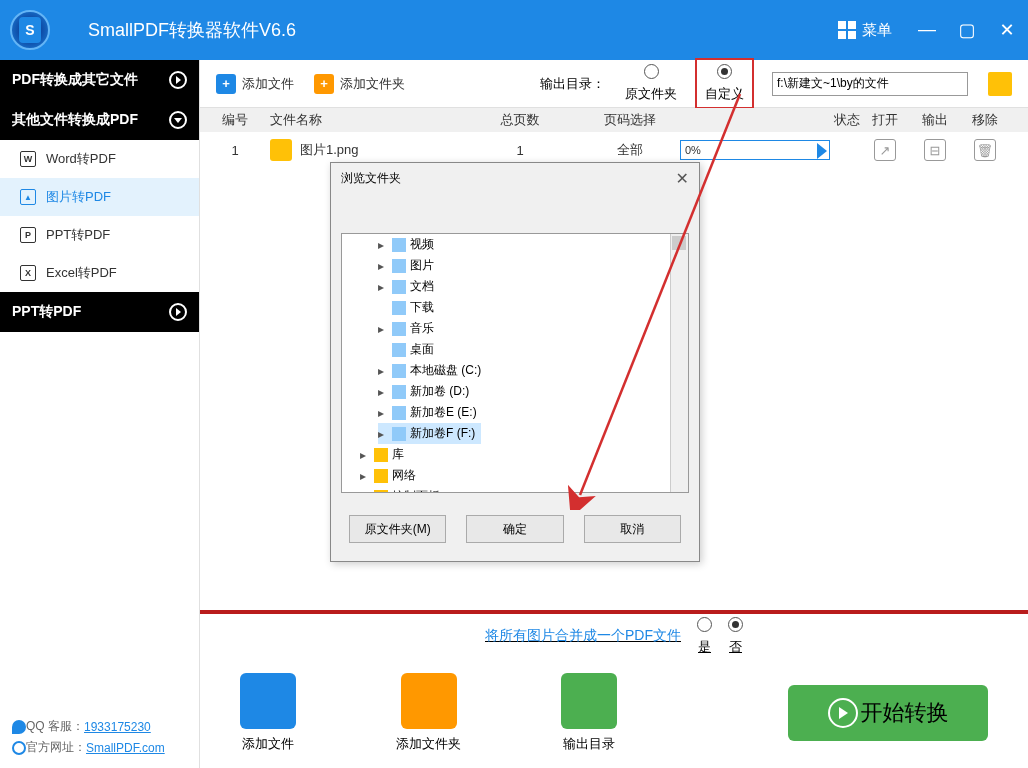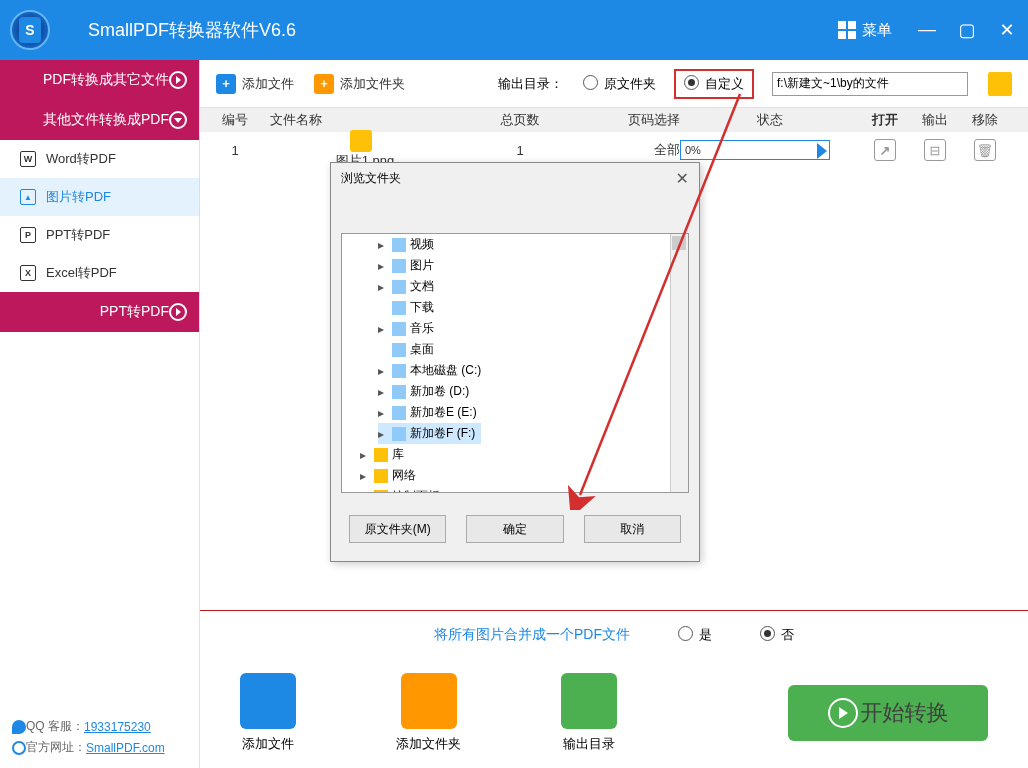--- a/index.html
+++ b/index.html
@@ -11,21 +11,21 @@
 .title-text { font-size: 18px; flex:1;margin-left:28px; }
 .title-right { display:flex; align-items:center; gap:18px; }
 .menu-btn { display:flex; align-items:center; gap:6px; font-size:15px; cursor:pointer;}
 .menu-grid { width:18px; height:18px; display:grid; grid-template-columns:1fr 1fr; gap:2px;}
 .menu-grid span{ background:#fff;}
 .win-btns { display:flex; gap:18px; font-size:18px; margin-left:6px;}
 .win-btns span { cursor:pointer; width:22px; text-align:center;}
 
 .main { display:flex; height: 708px; }
 .sidebar { width: 200px; background:#fff; border-right:1px solid #e0e0e0; display:flex; flex-direction:column;}
-.side-section { height:40px; background:#be185d; color:#fff; display:flex; align-items:center; padding:0 12px; font-size:14px; justify-content:flex-end; cursor:pointer;}
+.side-section { height:40px; background:#000000; color:#fff; display:flex; align-items:center; padding:0 12px; font-size:14px; justify-content:space-between; cursor:pointer;font-weight:bold;}
 .chev-circle { width:18px; height:18px; border:2px solid #fff; border-radius:50%; display:flex; align-items:center; justify-content:center;}
 .chev-circle.down::after{content:"";border-left:4px solid transparent;border-right:4px solid transparent;border-top:5px solid #fff;}
 .chev-circle.right::after{content:"";border-top:4px solid transparent;border-bottom:4px solid transparent;border-left:5px solid #fff;}
 .side-item { height:38px; display:flex; align-items:center; padding-left:20px; font-size:13px; color:#333; cursor:pointer; gap:10px;}
 .side-item.active { background:#e3f2fd; color:#1e88e5;}
 .side-icon { width:16px; height:16px; border:1.5px solid currentColor; border-radius:2px; display:flex; align-items:center; justify-content:center; font-size:9px; font-weight:bold;}
 .side-icon.img::before{content:"▲"; font-size:8px;}
 .side-icon.w::before{content:"W";}
 .side-icon.x::before{content:"X";}
 .side-icon.p::before{content:"P";}
@@ -37,44 +37,44 @@
 .qq-ico{width:14px;height:14px;background:#1e88e5;border-radius:50% 50% 50% 0;}
 .ie-ico{width:14px;height:14px;border:2px solid #1e88e5;border-radius:50%;position:relative;}
 
 .content { flex:1; display:flex; flex-direction:column; background:#fff;}
 .toolbar { height:48px; display:flex; align-items:center; padding:0 16px; gap:20px; border-bottom:1px solid #e0e0e0;}
 .tb-btn { display:flex; align-items:center; gap:6px; font-size:13px; color:#333; cursor:pointer;}
 .tb-ico{ width:20px; height:20px; border-radius:3px; display:flex; align-items:center; justify-content:center; color:#fff; font-weight:bold;}
 .tb-ico.blue{background:#1e88e5;} .tb-ico.orange{background:#ff9800;}
 .tb-spacer{flex:1;}
 .tb-label{font-size:13px;}
-.radio-g { display:flex; align-items:flex-start; gap:6px; font-size:13px; cursor:pointer;}
+.radio-g { display:flex; align-items:center; gap:6px; font-size:13px; cursor:pointer;flex-direction:column;}
 .radio{ width:15px; height:15px; border:1.5px solid #555; border-radius:50%; display:flex; align-items:center; justify-content:center;}
 .radio.on::after{content:"";width:7px;height:7px;background:#333;border-radius:50%;}
 .custom-hl { border:2px solid #d32f2f; padding:4px 8px; margin:-4px -2px;}
 .path-input{ width:196px; height:24px; border:1px solid #999; font-size:12px; padding:0 4px;}
 .folder-pick{width:24px;height:24px;background:#ffc107;border-radius:2px;cursor:pointer;}
 
 .table-head{ height:24px; background:#f0f0f0; display:flex; align-items:center; font-size:13px; color:#333; padding:8px 10px;}
 .th{ text-align:center;} 
-.c-num{width:50px;} .c-name{width:200px; text-align:left; padding-left:10px;} .c-pg{width:120px;} .c-sel{width:100px;text-align:right;} .c-st{width:180px;} .c-open{width:50px;font-weight:bold;} .c-out{width:50px;} .c-del{width:50px;}
+.c-num{width:50px;} .c-name{width:200px; text-align:left; padding-left:10px;} .c-pg{width:120px;} .c-sel{width:100px;} .c-st{width:180px;text-align:right;} .c-open{width:50px;} .c-out{width:50px;} .c-del{width:50px;}
 .table-row{ height:36px; display:flex; align-items:center; font-size:13px; color:#333; padding:0 10px;}
 .file-ico{width:22px;height:22px;background:#ffc107;border-radius:3px;margin-right:8px;display:inline-block;vertical-align:middle;}
 .progress{width:150px;height:20px;border:1px solid #1e88e5;display:flex;align-items:center;padding:0 4px;font-size:11px;position:relative;}
 .play-tri{position:absolute;right:2px;top:2px;width:0;height:0;border-top:8px solid transparent;border-bottom:8px solid transparent;border-left:10px solid #1e88e5;}
 .act-ico{width:22px;height:22px;border:1.5px solid #999;border-radius:3px;display:flex;align-items:center;justify-content:center;margin:0 auto;cursor:pointer;color:#999;}
 
 .bottom-area{ margin-top:auto;}
-.merge-bar{height:48px;border-top:1px solid #b91c1c;display:flex;align-items:center;justify-content:center;gap:48px;font-size:14px;}
+.merge-bar{height:48px;border-top:4px solid #b91c1c;display:flex;align-items:center;justify-content:center;gap:16px;font-size:14px;text-decoration:underline;}
 .merge-txt{color:#1e88e5;}
 .action-bar{height:110px;display:flex;align-items:center;padding:0 40px;gap:100px;}
 .act-col{display:flex;flex-direction:column;align-items:center;gap:6px;font-size:13px;cursor:pointer;}
 .big-ico{width:56px;height:56px;border-radius:6px;}
 .big-ico.blue{background:#1e88e5;} .big-ico.orange{background:#ff9800;} .big-ico.green{background:#4caf50;}
-.start-btn{margin-left:auto;width:200px;height:56px;background:#4caf50;color:#404040;font-size:22px;border-radius:6px;display:flex;align-items:center;justify-content:center;gap:3px;cursor:pointer;}
+.start-btn{margin-left:auto;width:200px;height:56px;background:#4caf50;color:#000000;font-size:22px;border-radius:6px;display:flex;align-items:center;justify-content:center;gap:3px;cursor:pointer;}
 .play-c{width:30px;height:30px;border:2px solid #fff;border-radius:50%;display:flex;align-items:center;justify-content:center;}
 .play-c::after{content:"";border-top:6px solid transparent;border-bottom:6px solid transparent;border-left:9px solid #fff;margin-left:2px;}
 
 
 .dialog{position:absolute;left:330px;top:162px;width:370px;background:#f0f0f0;border:1px solid #888;box-shadow:2px 2px 8px rgba(0,0,0,.2);}
 .dlg-title{height:30px;display:flex;align-items:center;padding:0 10px;font-size:12px;justify-content:space-between;}
 .dlg-close{cursor:pointer;font-size:16px;color:#555;}
 .tree{height:260px;margin:40px 10px 10px 10px;background:#fff;border:1px solid #999;overflow:auto;position:relative;}
 .tree-scroll{position:absolute;right:0;top:0;width:18px;height:100%;background:#f0f0f0;border-left:1px solid #ccc;}
 .tree-thumb{position:absolute;right:2px;top:2px;width:14px;height:14px;background:#ccc;}
@@ -189,21 +189,21 @@
       <div class="th c-name">文件名称</div>
       <div class="th c-pg">总页数</div>
       <div class="th c-sel">页码选择</div>
       <div class="th c-st">状态</div>
       <div class="th c-open">打开</div>
       <div class="th c-out">输出</div>
       <div class="th c-del">移除</div>
     </div>
     <div class="table-row">
       <div class="th c-num">1</div>
-      <div class="th c-name" style="display:flex;align-items:center;flex-direction:column;">
+      <div class="th c-name" style="display:flex;align-items:center;">
           <span class="file-ico"></span>
           <span>图片1.png</span>
         </div>
       <div class="th c-pg">1</div>
       <div class="th c-sel">全部</div>
       <div class="th c-st">
           <div class="progress">
             <span>0%</span>
             <span class="play-tri"></span>
           </div>

